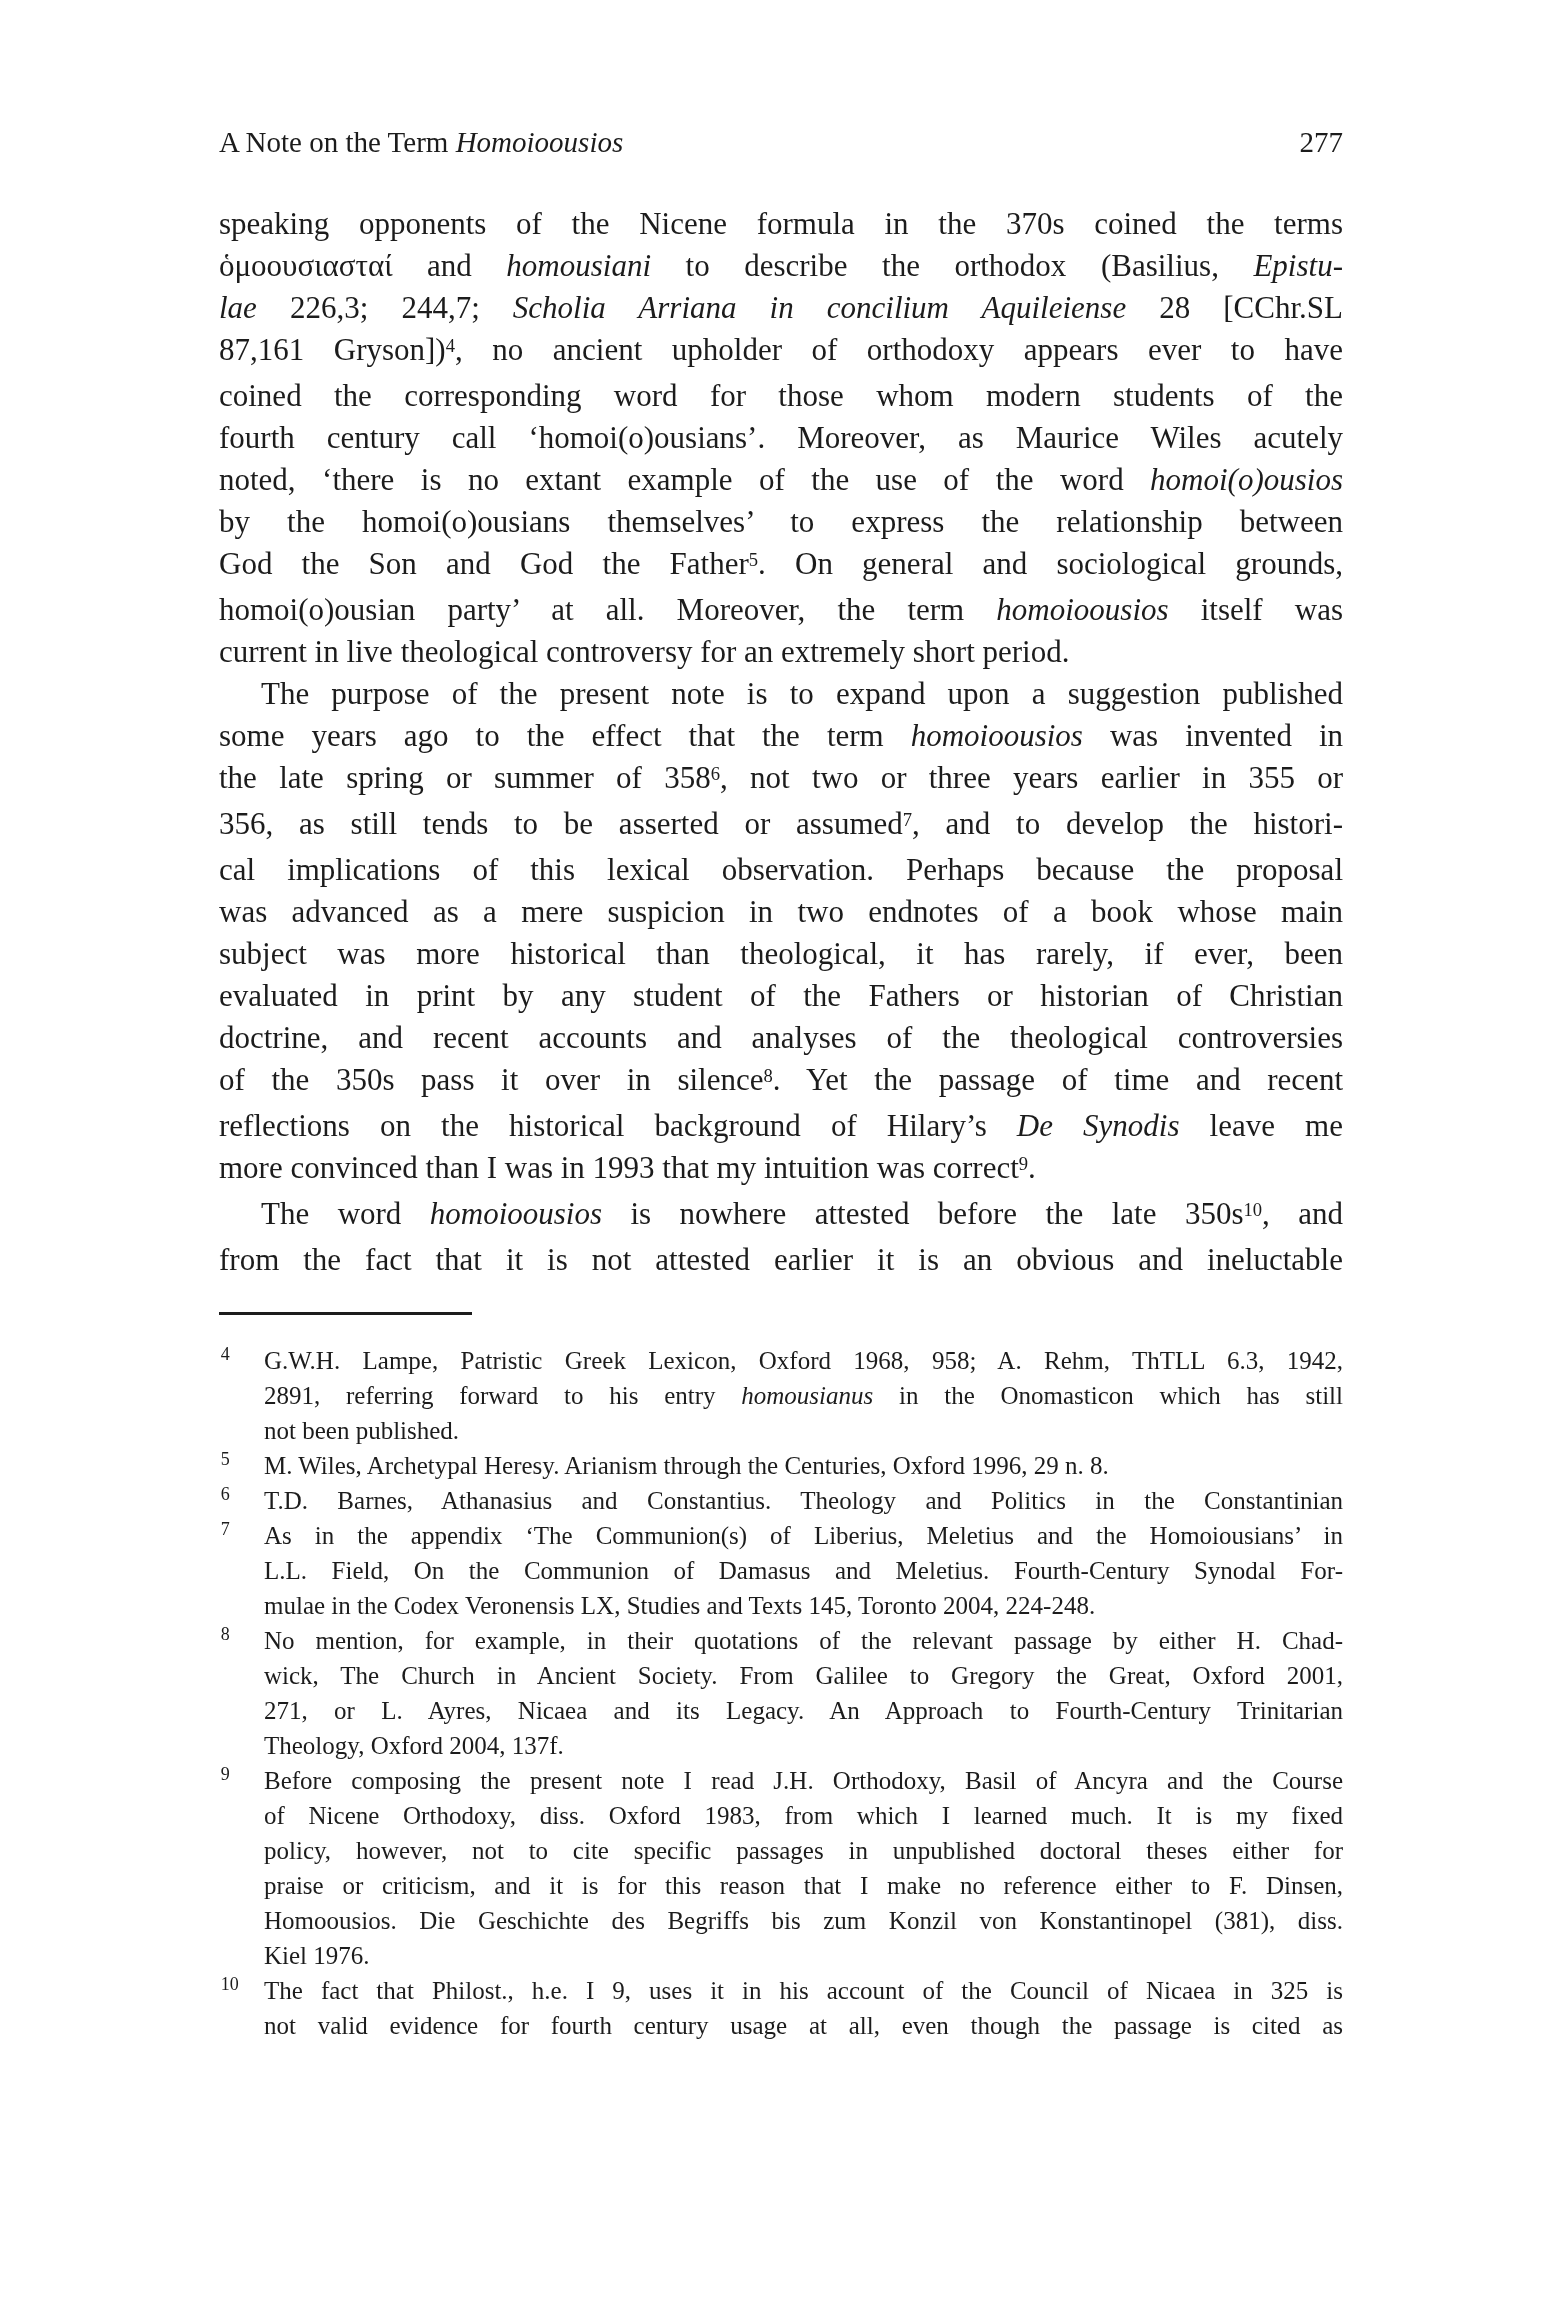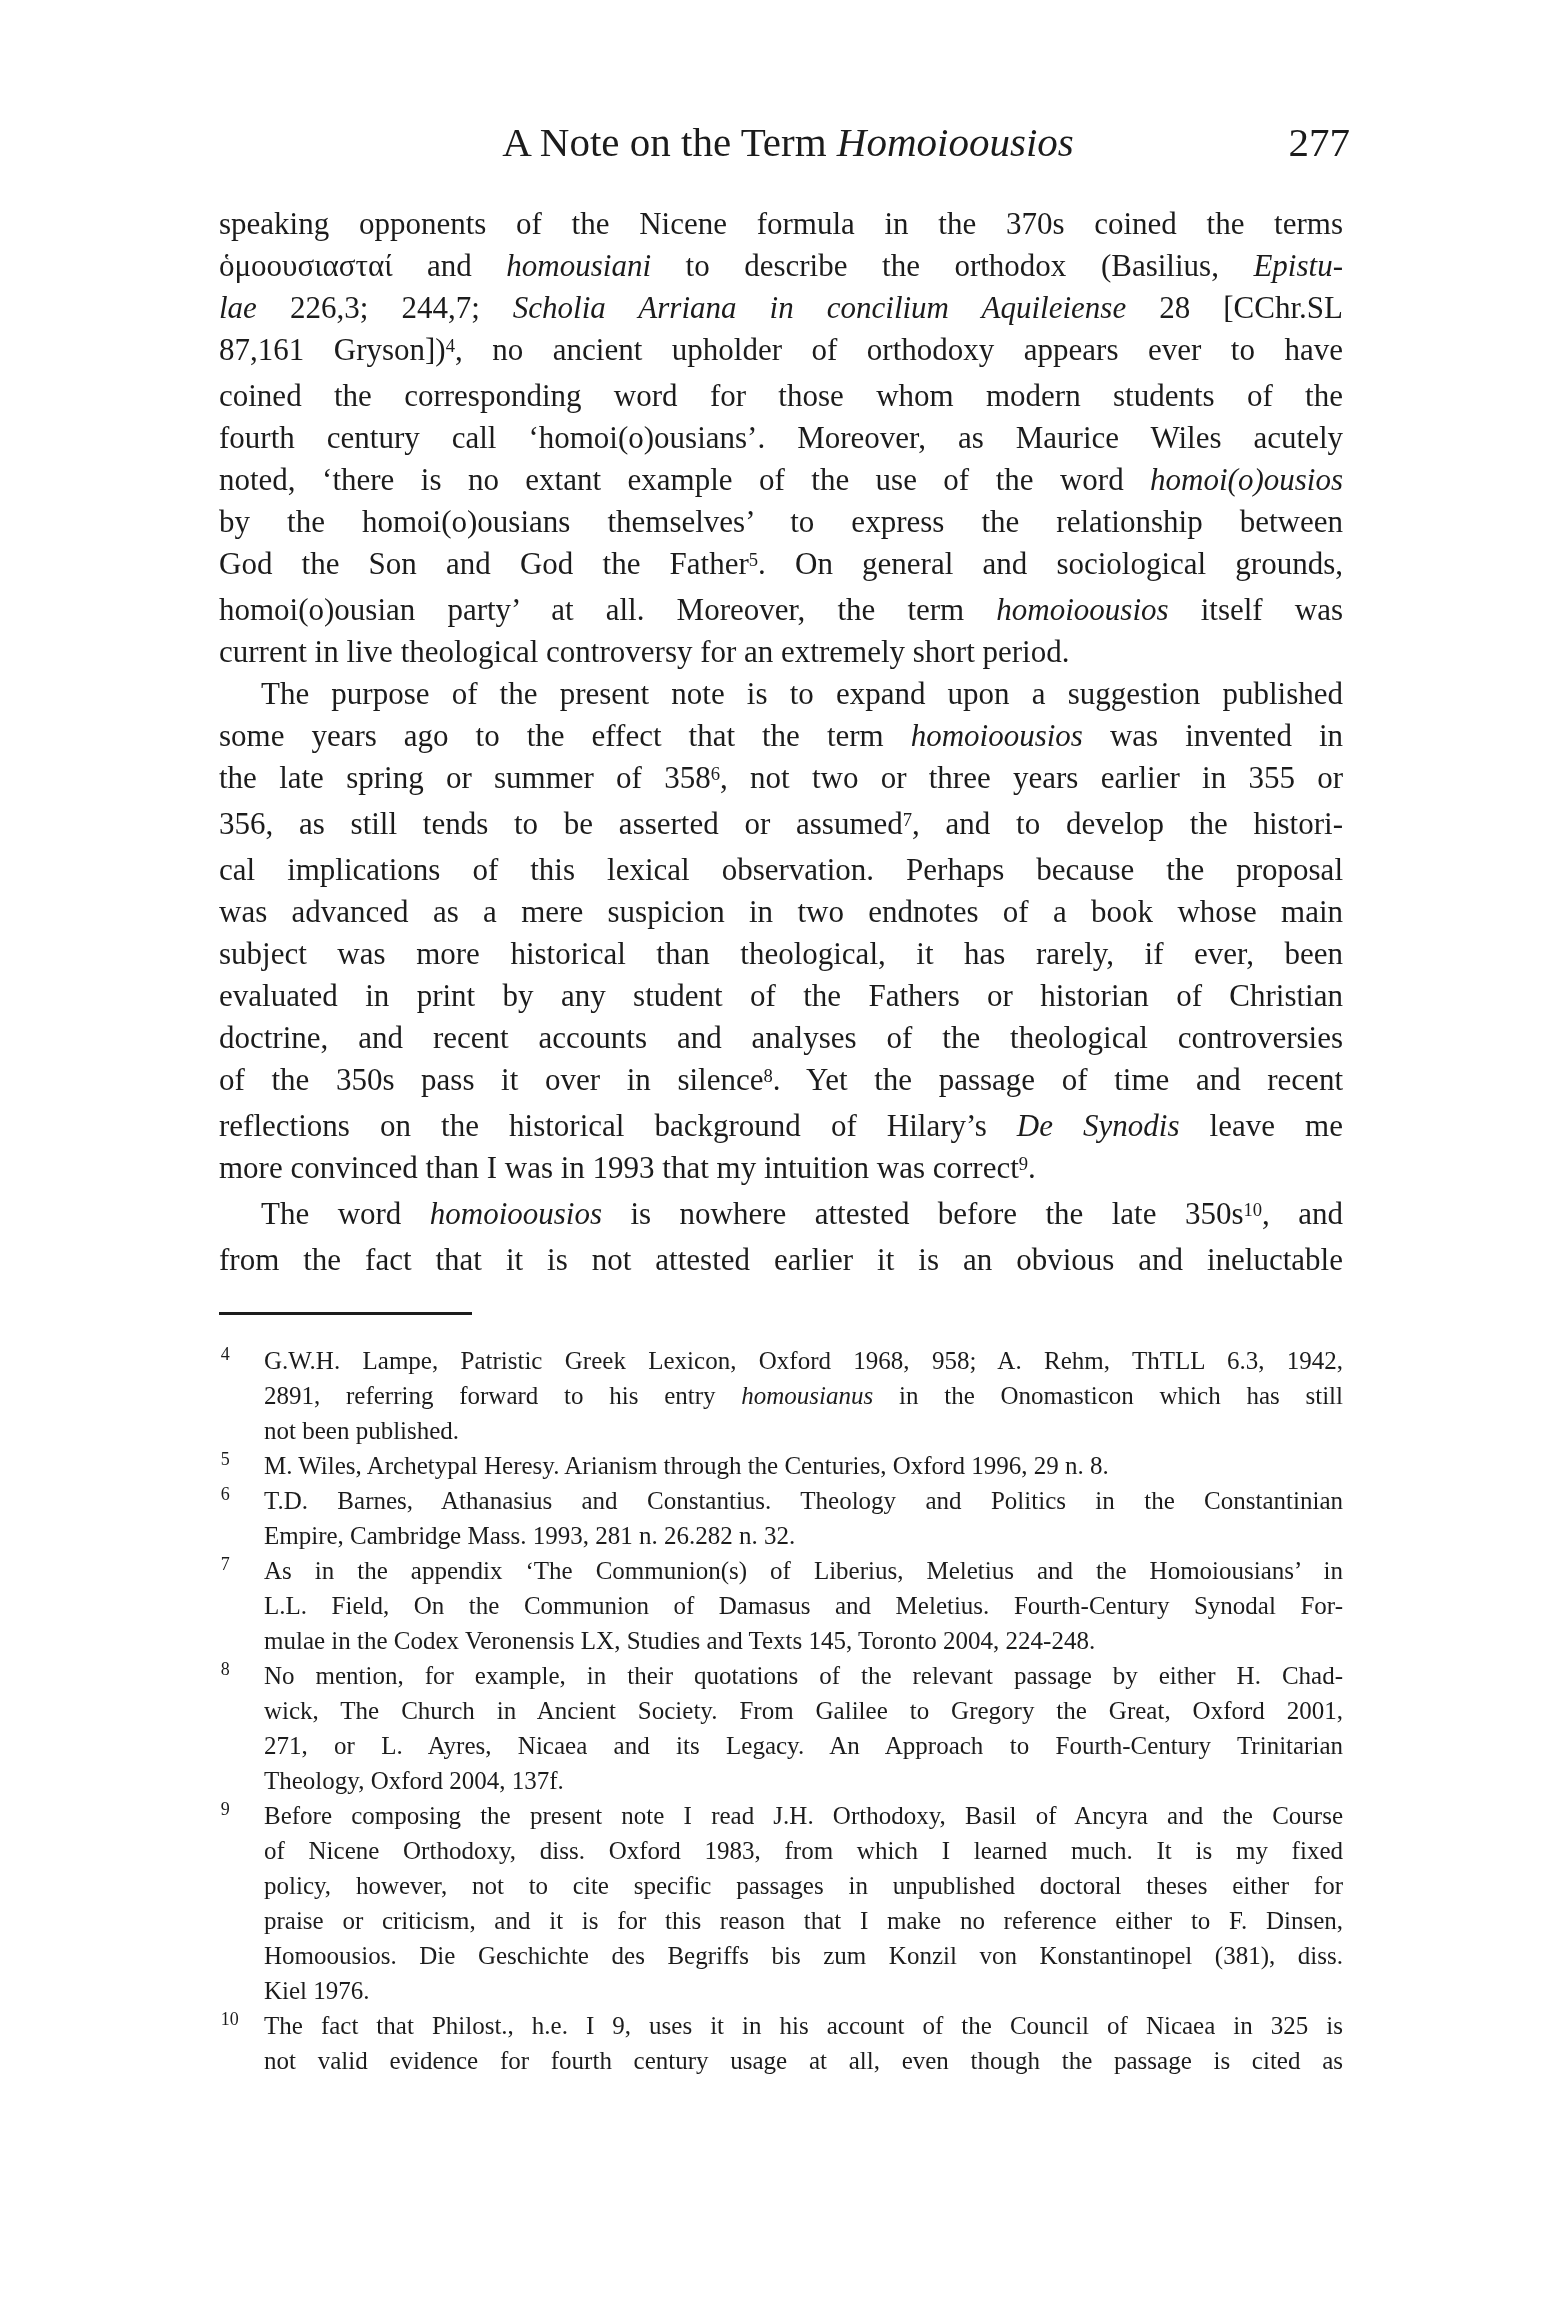--- a/index.html
+++ b/index.html
@@ -5,22 +5,22 @@
   html,body{margin:0;padding:0;background:#e8e8e8;}
   .page{
     position:relative;
     width:1561px;height:2319px;
     background:#ffffff;
     font-family:"Liberation Serif","DejaVu Serif",serif;
     color:#1c1c1c;
     overflow:hidden;
   }
   .running-head{
-    position:absolute;top:123px;left:226px;width:1124px;
-    font-size:41px;line-height:38px;text-align:center;
+    position:absolute;top:123px;left:219px;width:1124px;
+    font-size:29px;line-height:38px;
   }
   .running-head .pagenum{
     position:absolute;right:0;top:0;
   }
   .it{font-style:italic;}
   .body-block{
     position:absolute;top:203px;left:219px;width:1124px;
     font-size:31px;line-height:42px;
   }
   .body-block .line{
@@ -110,21 +110,20 @@
         <div class="line">2891, referring forward to his entry <i>homousianus</i> in the Onomasticon which has still</div>
         <div class="line lastline">not been published.</div>
       </div>
       <div class="footnote">
         <span class="fn-num">5</span>
         <div class="line lastline">M. Wiles, Archetypal Heresy. Arianism through the Centuries, Oxford 1996, 29 n. 8.</div>
       </div>
       <div class="footnote">
         <span class="fn-num">6</span>
         <div class="line">T.D. Barnes, Athanasius and Constantius. Theology and Politics in the Constantinian</div>
-        <div class="line lastline">Empire, Cambridge Mass. 1993, 281 n. 26.282 n. 32.</div>
       </div>
       <div class="footnote">
         <span class="fn-num">7</span>
         <div class="line">As in the appendix ‘The Communion(s) of Liberius, Meletius and the Homoiousians’ in</div>
         <div class="line">L.L. Field, On the Communion of Damasus and Meletius. Fourth-Century Synodal For-</div>
         <div class="line lastline">mulae in the Codex Veronensis LX, Studies and Texts 145, Toronto 2004, 224-248.</div>
       </div>
       <div class="footnote">
         <span class="fn-num">8</span>
         <div class="line">No mention, for example, in their quotations of the relevant passage by either H. Chad-</div>

